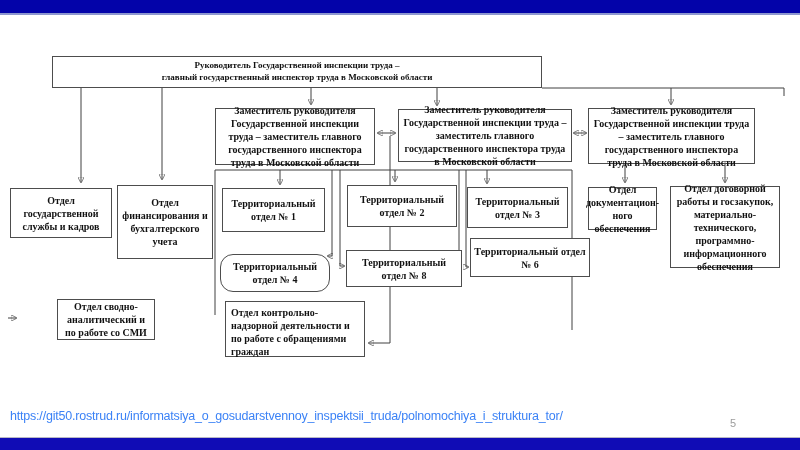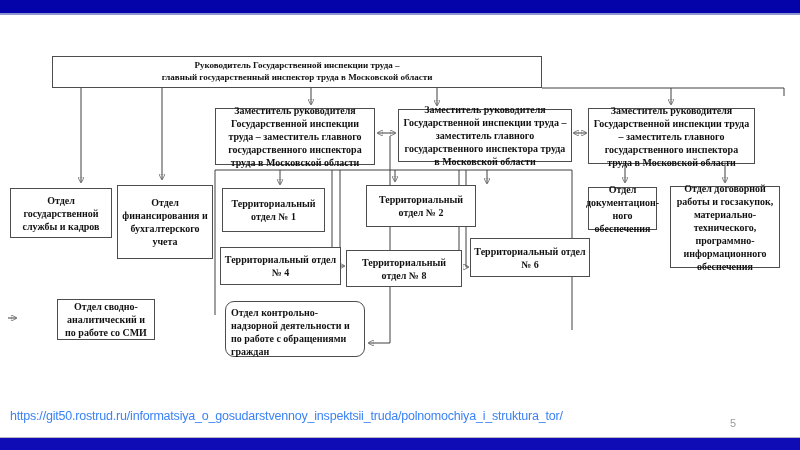--- a/index.html
+++ b/index.html
@@ -19,28 +19,28 @@
   .box{position:absolute;background:#ffffff;border:1px solid #4d4d4d;box-sizing:border-box;
        display:flex;align-items:center;justify-content:center;text-align:center;
        font-weight:bold;color:#111;font-size:10px;line-height:1.3;padding:1px 3px;}
   .box.root{left:52px;top:56px;width:490px;height:32px;font-size:9px;white-space:pre-line;}
   .box.dep0{left:215px;top:108px;width:160px;height:57px;}
   .box.dep1{left:398px;top:109px;width:174px;height:53px;}
   .box.dep2{left:588px;top:108px;width:167px;height:56px;}
   .box.staff{left:10px;top:188px;width:102px;height:50px;}
   .box.finance{left:117px;top:185px;width:96px;height:74px;}
   .box.t1{left:222px;top:188px;width:103px;height:44px;}
-  .box.t2{left:347px;top:185px;width:110px;height:42px;margin-left:19px;}
+  .box.t2{left:347px;top:185px;width:110px;height:42px;}
   .box.t3{left:467px;top:187px;width:101px;height:41px;}
-  .box.t4{left:220px;top:247px;width:121px;height:38px;}
+  .box.t4{left:220px;top:254px;width:110px;height:38px;border-radius:13px;}
   .box.t5{left:346px;top:250px;width:116px;height:37px;}
   .box.t6{left:470px;top:232px;width:120px;height:39px;margin-top:6px;}
   .box.svodno{left:22px;top:299px;width:98px;height:41px;margin-left:35px;}
   .box.control{left:225px;top:301px;width:140px;height:56px;align-items:flex-start;
-               justify-content:flex-start;text-align:left;padding:4px 5px;border-radius:9px;}
+               justify-content:flex-start;text-align:left;padding:4px 5px;}
   .box.doc{left:588px;top:187px;width:69px;height:43px;}
   .box.contract{left:670px;top:186px;width:110px;height:82px;}
   svg.connectors{position:absolute;left:0;top:0;width:800px;height:450px;pointer-events:none;}
   svg.connectors path{stroke:#404040;stroke-width:1;fill:none;}
 </style>
 </head>
 <body>
 
 <div id="slide">
 
@@ -90,20 +90,21 @@
 
   <div class="box dep0">Заместитель руководителя Государственной инспекции труда – заместитель главного государственного инспектора труда в Московской области</div>
   <div class="box dep1">Заместитель руководителя Государственной инспекции труда – заместитель главного государственного инспектора труда в Московской области</div>
   <div class="box dep2">Заместитель руководителя Государственной инспекции труда – заместитель главного государственного инспектора труда в Московской области</div>
 
   <div class="box staff">Отдел государственной службы и кадров</div>
   <div class="box finance">Отдел финансирования и бухгалтерского учета</div>
 
   <div class="box t1">Территориальный отдел № 1</div>
   <div class="box t2">Территориальный отдел № 2</div>
+  <div class="box t3">Территориальный отдел № 3</div>
   <div class="box t4">Территориальный отдел № 4</div>
   <div class="box t5">Территориальный отдел № 8</div>
   <div class="box t6">Территориальный отдел № 6</div>
 
   <div class="box svodno">Отдел сводно-аналитический и по работе со СМИ</div>
   <div class="box control">Отдел контрольно-надзорной деятельности и по работе с обращениями граждан</div>
   <div class="box doc">Отдел документацион-ного обеспечения</div>
   <div class="box contract">Отдел договорной работы и госзакупок, материально-технического, программно-информационного обеспечения</div>
 
   <div class="url">https://git50.rostrud.ru/informatsiya_o_gosudarstvennoy_inspektsii_truda/polnomochiya_i_struktura_tor/</div>

